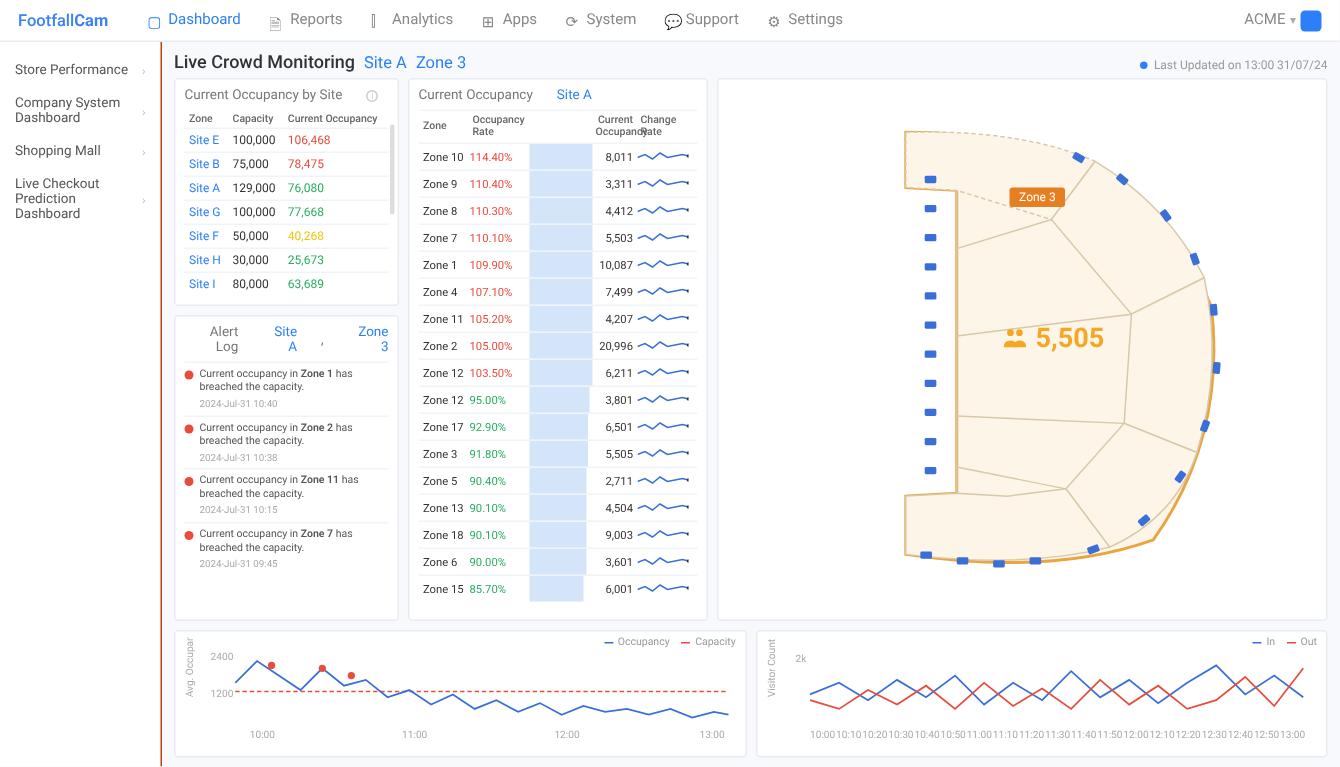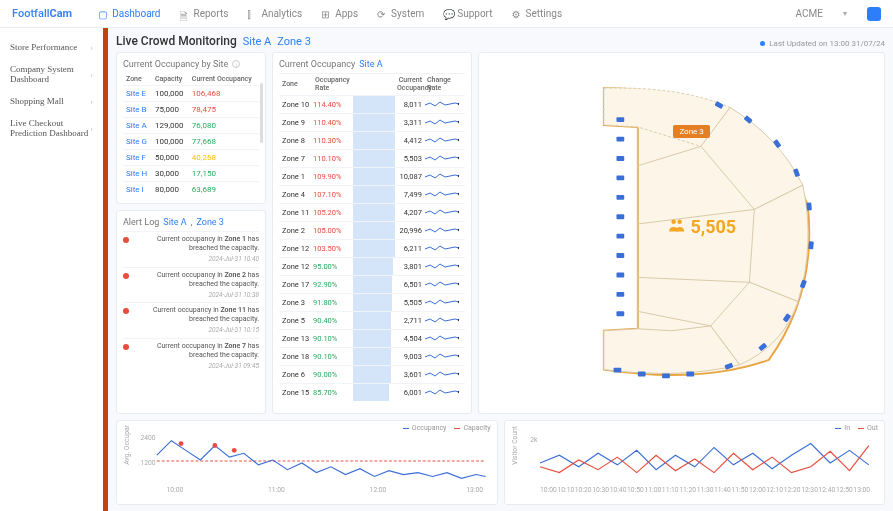--- a/index.html
+++ b/index.html
@@ -4,52 +4,52 @@
 <style>
 *{margin:0;padding:0;box-sizing:border-box;}
 body{font-family:-apple-system,BlinkMacSystemFont,"Segoe UI",Roboto,sans-serif;font-size:10px;color:#333;background:#f7f9fc;}
 .header{display:flex;align-items:center;padding:6px 12px;background:#fff;border-bottom:1px solid #e8ecf1;height:28px;}
 .logo{font-size:11px;font-weight:500;color:#3b82f6;margin-right:18px;}
 .logo b{font-weight:700;}
 .nav{display:flex;gap:3px;flex:1;}
 .nav-item{display:flex;align-items:center;gap:4px;padding:4px 8px;font-size:10px;color:#888;cursor:pointer;}
 .nav-item.active{color:#2d7ff9;}
 .nav-icon{width:10px;height:10px;display:inline-block;}
-.user-area{display:flex;align-items:center;gap:20px;color:#888;font-size:10px;}
+.user-area{display:flex;align-items:center;gap:3px;color:#888;font-size:10px;}
 .badge{width:14px;height:14px;background:#2d7ff9;border-radius:3px;}
 .chev{color:#aaa;font-size:8px;}
 .body{display:flex;height:483px;}
-.sidebar{width:108px;background:#fff;border-right:5px solid #c2410c;padding-top:8px;font-family:Liberation Serif, serif;}
+.sidebar{width:108px;background:#fff;border-right:1px solid #c2410c;padding-top:8px;}
 .side-item{display:flex;justify-content:space-between;align-items:center;padding:6px 10px;font-size:9px;color:#555;cursor:pointer;}
 .side-item .chev{color:#bbb;}
 .main{flex:1;padding:6px 8px;overflow:hidden;}
 .crumb{display:flex;align-items:flex-end;gap:6px;margin-bottom:4px;}
 .crumb h3{font-size:12px;font-weight:500;color:#333;}
 .crumb a{color:#2d7ff9;font-size:11px;}
 .updated{margin-left:auto;font-size:8px;color:#999;display:flex;align-items:center;gap:4px;}
 .updated .dot{width:5px;height:5px;border-radius:50%;background:#2d7ff9;}
 .grid{display:grid;grid-template-columns:150px 200px 1fr;gap:6px;height:362px;}
 .card{background:#fff;border:1px solid #e8ecf1;border-radius:3px;padding:6px;overflow:hidden;position:relative;}
-.card-title{font-size:9px;color:#777;margin-bottom:4px;display:flex;align-items:center;gap:4px;}
+.card-title{font-size:9px;color:#777;margin-bottom:4px;display:flex;align-items:center;gap:16px;text-align:right;}
 .card-title a{color:#2d7ff9;}
 .info-ic{width:8px;height:8px;border:1px solid #ccc;border-radius:50%;font-size:6px;display:flex;align-items:center;justify-content:center;color:#ccc;}
 .col1{display:flex;flex-direction:column;gap:6px;}
 .tbl{width:100%;font-size:8px;border-collapse:collapse;}
 .tbl th{text-align:left;font-weight:500;color:#666;padding:2px 3px;font-size:7px;}
 .tbl td{padding:3px 3px;border-top:1px solid #f0f3f7;}
 .site-link{color:#2d7ff9;}
 .occ-red{color:#e74c3c;}
 .occ-yellow{color:#f1c40f;}
 .occ-green{color:#27ae60;}
 .alert-card{flex:1;overflow:hidden;}
 .alert-item{display:flex;gap:4px;padding:3px 0;border-top:1px solid #f0f3f7;font-size:7px;}
 .alert-dot{width:6px;height:6px;border-radius:50%;background:#e74c3c;flex-shrink:0;margin-top:2px;}
-.alert-text{color:#555;line-height:1.3;text-align:right;}
+.alert-text{color:#555;line-height:1.3;}
 .alert-text .zone{font-weight:600;}
-.alert-time{color:#aaa;font-size:6.5px;margin-top:2px;font-style:italic;}
+.alert-time{color:#aaa;font-size:6.5px;margin-top:2px;}
 .zone-table{overflow-y:auto;height:330px;}
 .zone-row{display:flex;align-items:center;border-top:1px solid #f0f3f7;font-size:7.5px;height:18px;}
 .zone-row.hdr{font-weight:500;color:#666;height:22px;font-size:7px;line-height:1.1;}
 .zh{padding:1px 2px;}
 .zc-zone{width:34px;padding-left:3px;}
 .zc-rate{width:40px;}
 .zc-bar{width:42px;position:relative;height:100%;}
 .zc-occ{width:30px;text-align:right;padding-right:3px;}
 .zc-chg{width:38px;}
 .bar-bg{position:absolute;top:0;left:0;height:100%;background:#d4e5fa;}
@@ -179,21 +179,21 @@
                   <td class="occ-green">77,668</td>
                 </tr>
                 <tr>
                   <td class="site-link">Site F</td>
                   <td>50,000</td>
                   <td class="occ-yellow">40,268</td>
                 </tr>
                 <tr>
                   <td class="site-link">Site H</td>
                   <td>30,000</td>
-                  <td class="occ-green">17,150</td>
+                  <td class="occ-green">25,673</td>
                 </tr>
                 <tr>
                   <td class="site-link">Site I</td>
                   <td>80,000</td>
                   <td class="occ-green">63,689</td>
                 </tr>
               </tbody>
           </table>
           <div class="scrollbar" style="top:30px;height:60px;"></div>
         </div>

